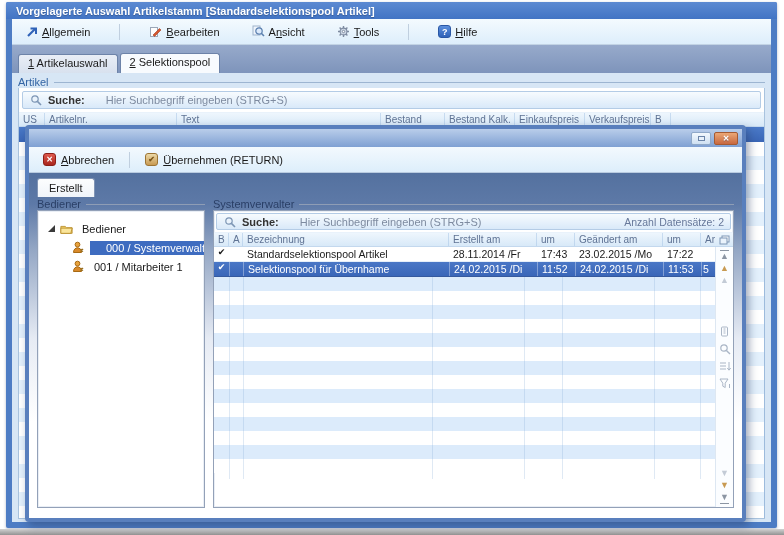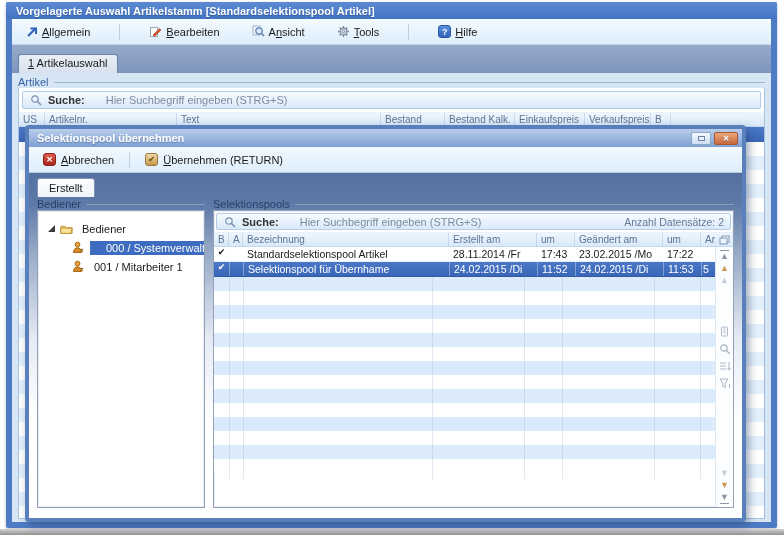--- a/index.html
+++ b/index.html
@@ -220,20 +220,23 @@
       <div class="menu-sep"></div>
       <div class="menu-item">
         <span class="help-badge">?</span>
         <span><span></span><span class="key">H</span><span>ilfe</span></span>
       </div>
     </div>
 
     <div class="tabstrip">
       <div class="tab">
         <span class="key">1</span><span> Artikelauswahl</span>
+      </div>
+      <div class="tab active">
+        <span class="key">2</span><span> Selektionspool</span>
       </div>
     </div>
 
     <div class="content">
       <div class="gb-label artikel-label">
         <span class="lbl-text" style="color:#3465a4;">Artikel</span>
       </div>
       <div class="artikel-box">
         <div class="searchbar">
           <span class="micon">
@@ -268,21 +271,20 @@
           <div class="vline" style="left:652px"></div>
           <div class="vline" style="left:745px"></div>
         </div>
       </div>
     </div>
   </div>
 
   <div class="dialog">
 
     <div class="dlg-titlebar">
-      <span>Selektionspool übernehmen</span>
       <div class="dlg-winbtns">
         <div class="wbtn restore">
             <span class="sq"></span>
           </div>
         <div class="wbtn close">
             <span>✕</span>
           </div>
       </div>
     </div>
 
@@ -338,21 +340,21 @@
                     </svg>
                 </span>
                 <span class="tree-label">001 / Mitarbeiter 1</span>
               </div>
             </div>
           </div>
         </div>
 
         <div class="panel right-panel">
           <div class="panel-label">
-            <span>Selektionspools</span>
+            <span>Systemverwalter</span>
           </div>
           <div class="panel-box">
             <div class="searchbar pools-search">
               <span class="micon">
                 <svg width="12" height="12" viewBox="0 0 12 12">
                     <circle cx="5" cy="5" r="3.2" fill="#eaf3fc" stroke="#7d96b5" stroke-width="1.2"></circle>
                     <path d="M7.4 7.4 L11 11" stroke="#7d96b5" stroke-width="1.6"></path>
                   </svg>
               </span>
               <span class="search-label">Suche:</span>

